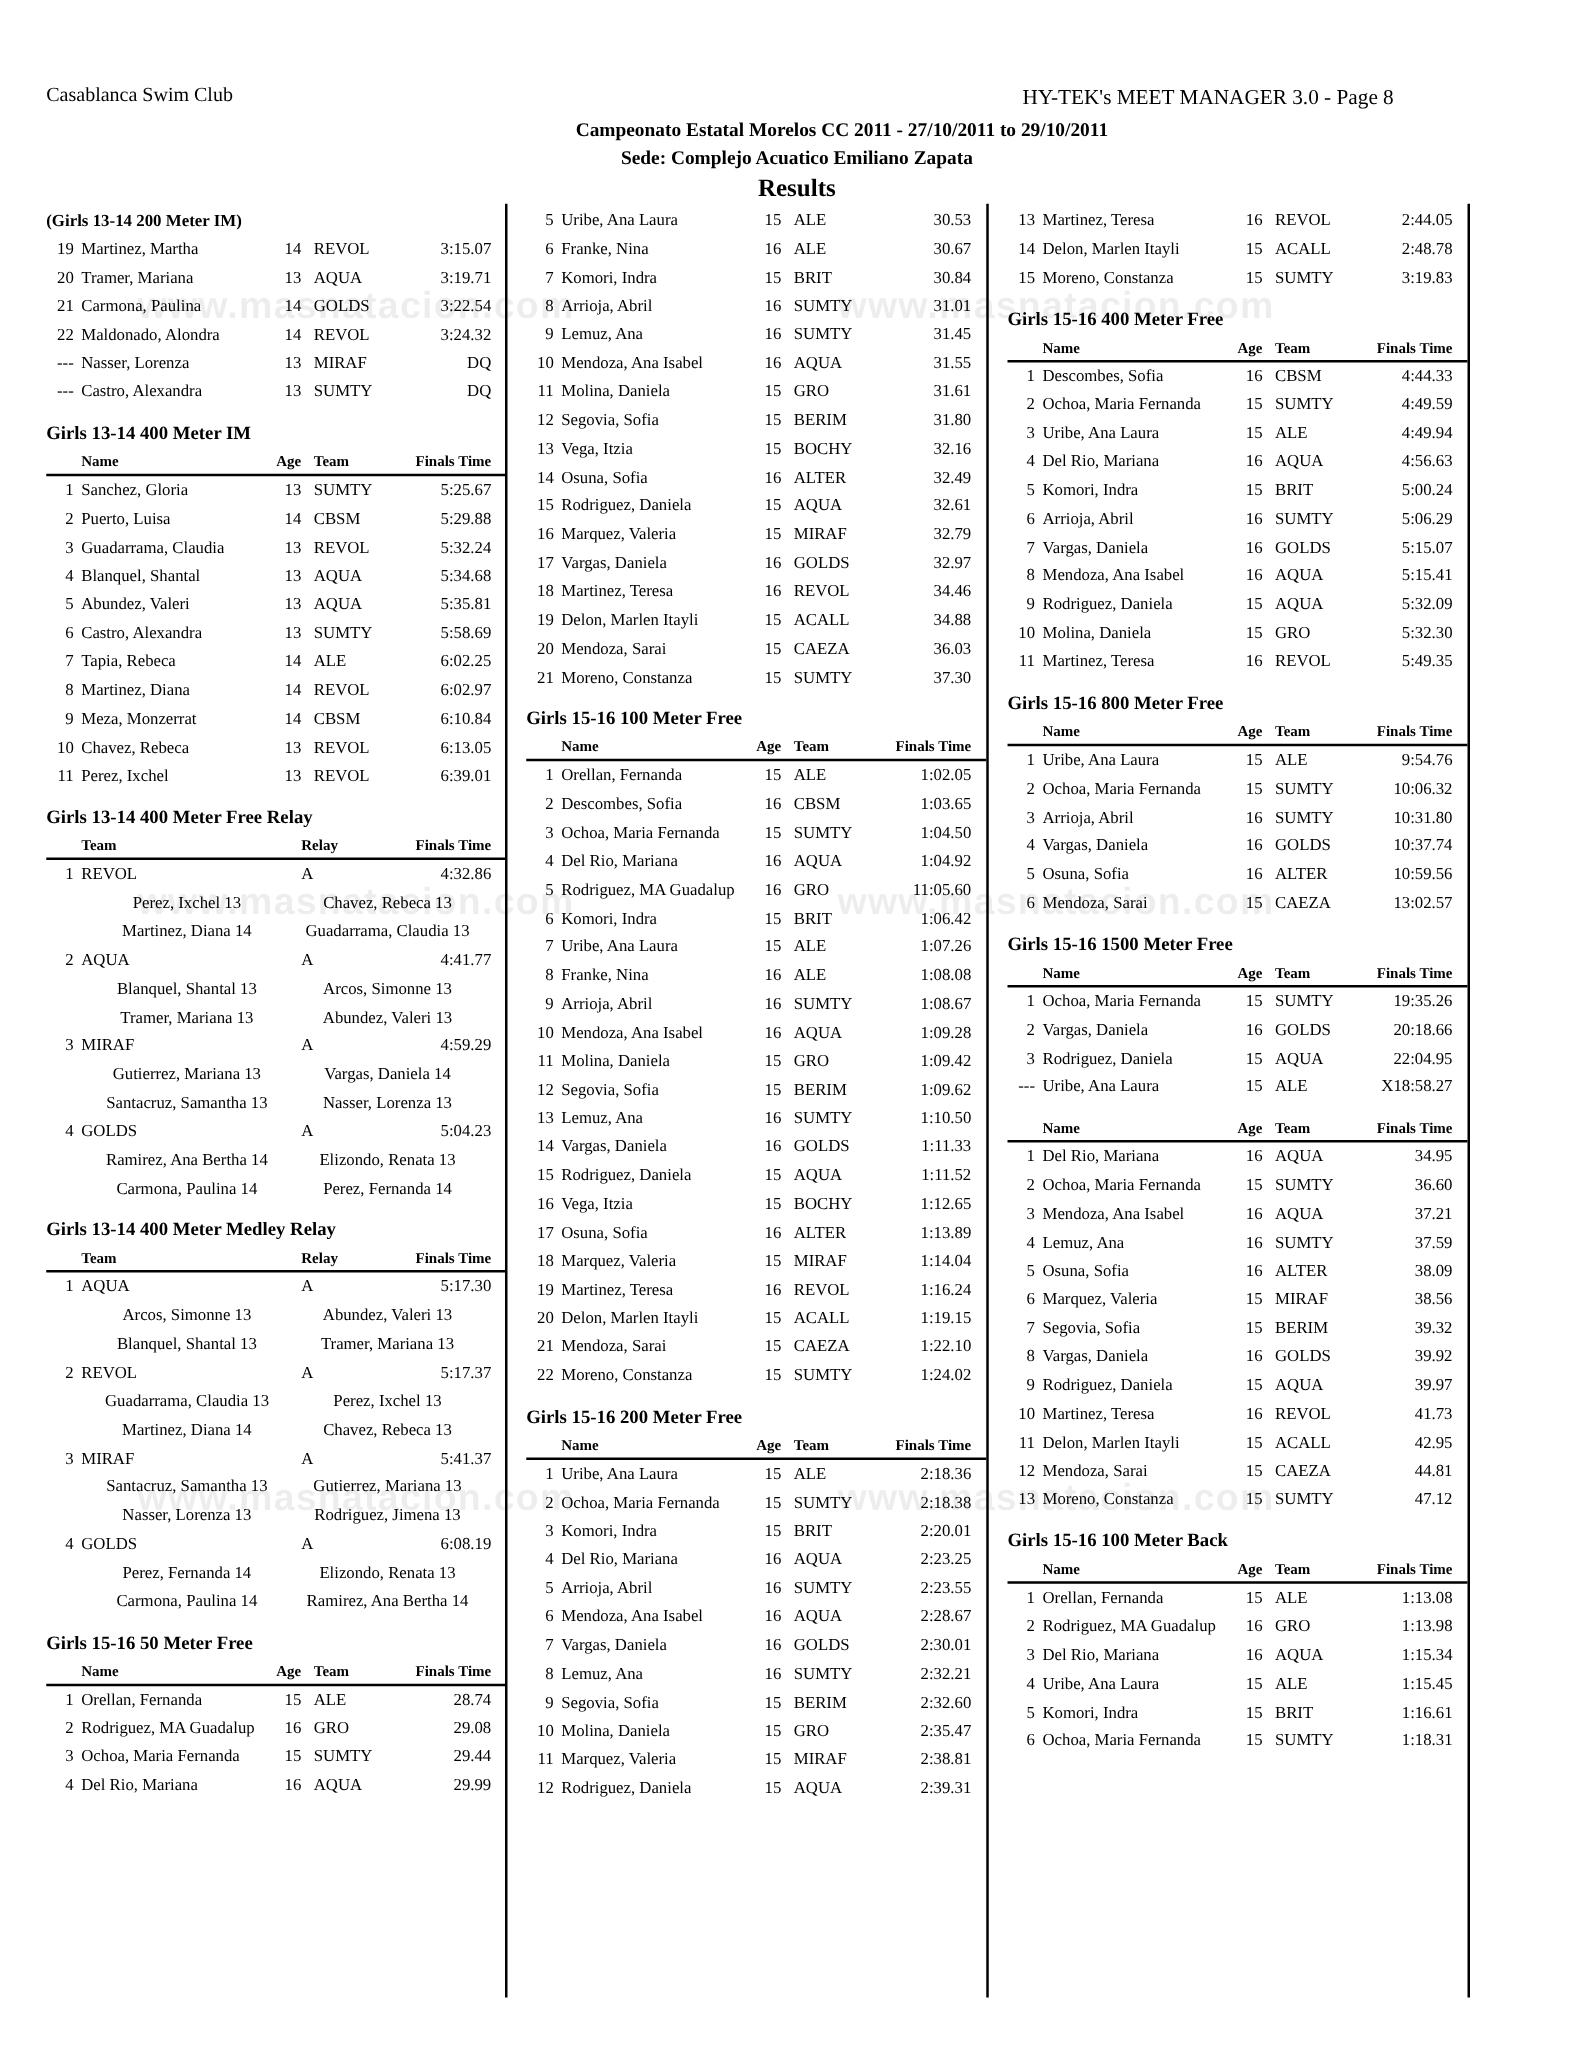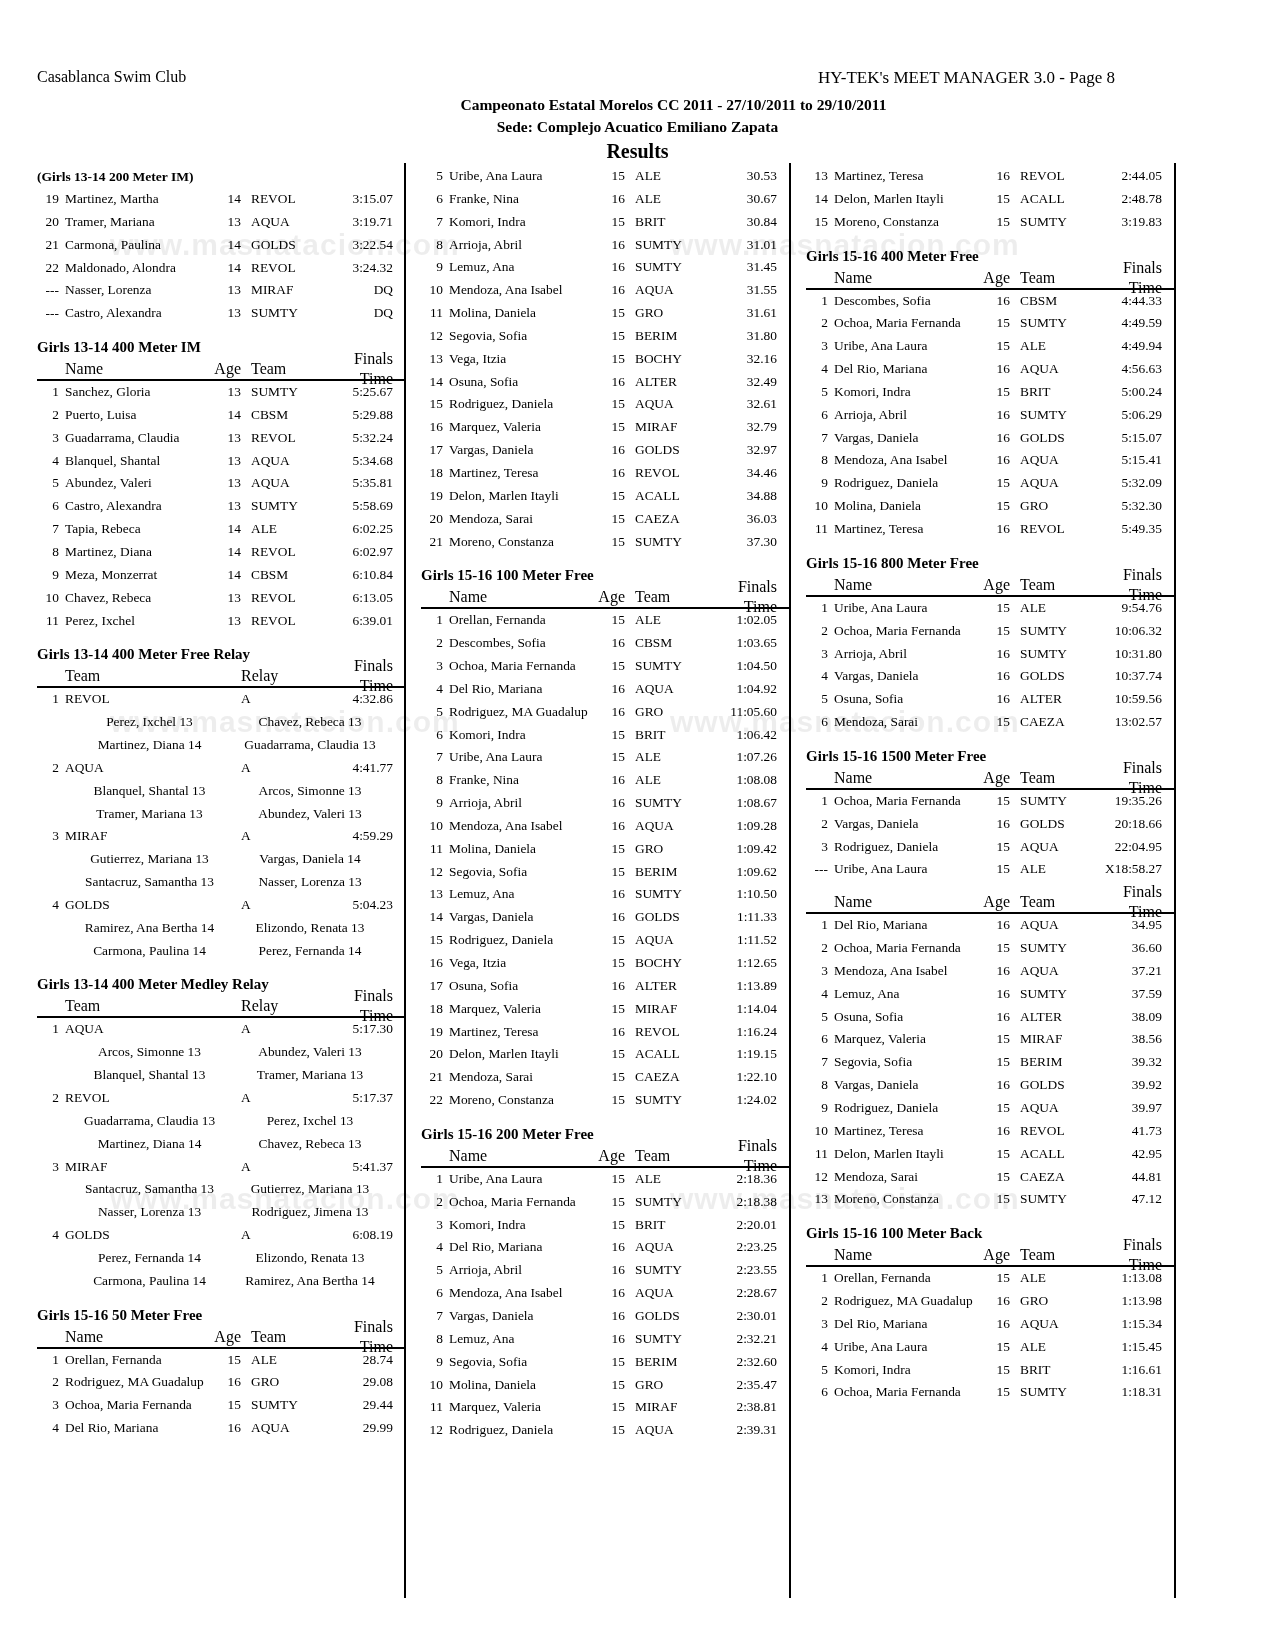--- a/index.html
+++ b/index.html
@@ -10,21 +10,21 @@
   .t1 { top:96px;margin-left:36px; } .t2 { top:118px; }
   .t3 { top:140px; font-size:20px; }
   .col { position:absolute; top:165px; font-size:13.4px; }
   .c1 { left:37px; width:368px; }
   .c2 { left:421px; width:368px; }
   .c3 { left:806px; width:368px; }
   .vline { position:absolute; width:2px; background:#000; top:163px; height:1435px; }
   .ev { margin:0; }
   .ev-title { font-weight:bold; font-size:15px; height:23px; line-height:23px; }
   .ev-title.cont { font-size:13.5px; }
-  .colhdr { display:flex; font-weight:normal; height:20px; line-height:20px; border-bottom:2.5px solid #000; font-size:16px;align-items:center; }
+  .colhdr { display:flex; font-weight:bold; height:20px; line-height:20px; border-bottom:2.5px solid #000; font-size:12px;align-items:center; }
   .row { display:flex; height:22.85px; line-height:22.85px; white-space:nowrap; }
   .pl { width:28px; text-align:right; padding-right:6px; box-sizing:border-box; }
   .nm { width:148px; overflow:hidden; }
   .ag { width:38px; text-align:right; padding-right:10px; box-sizing:border-box; }
   .tm { width:70px; }
   .ft { flex:1; text-align:right; padding-right:12px; }
   .rl { width:214px; padding-left:0; }
   .sw { display:flex; height:22.85px; line-height:22.85px; white-space:nowrap;text-align:center; }
   .sw .a { width:178px; padding-left:47px; box-sizing:border-box; }
   .sw .b { flex:1; }

